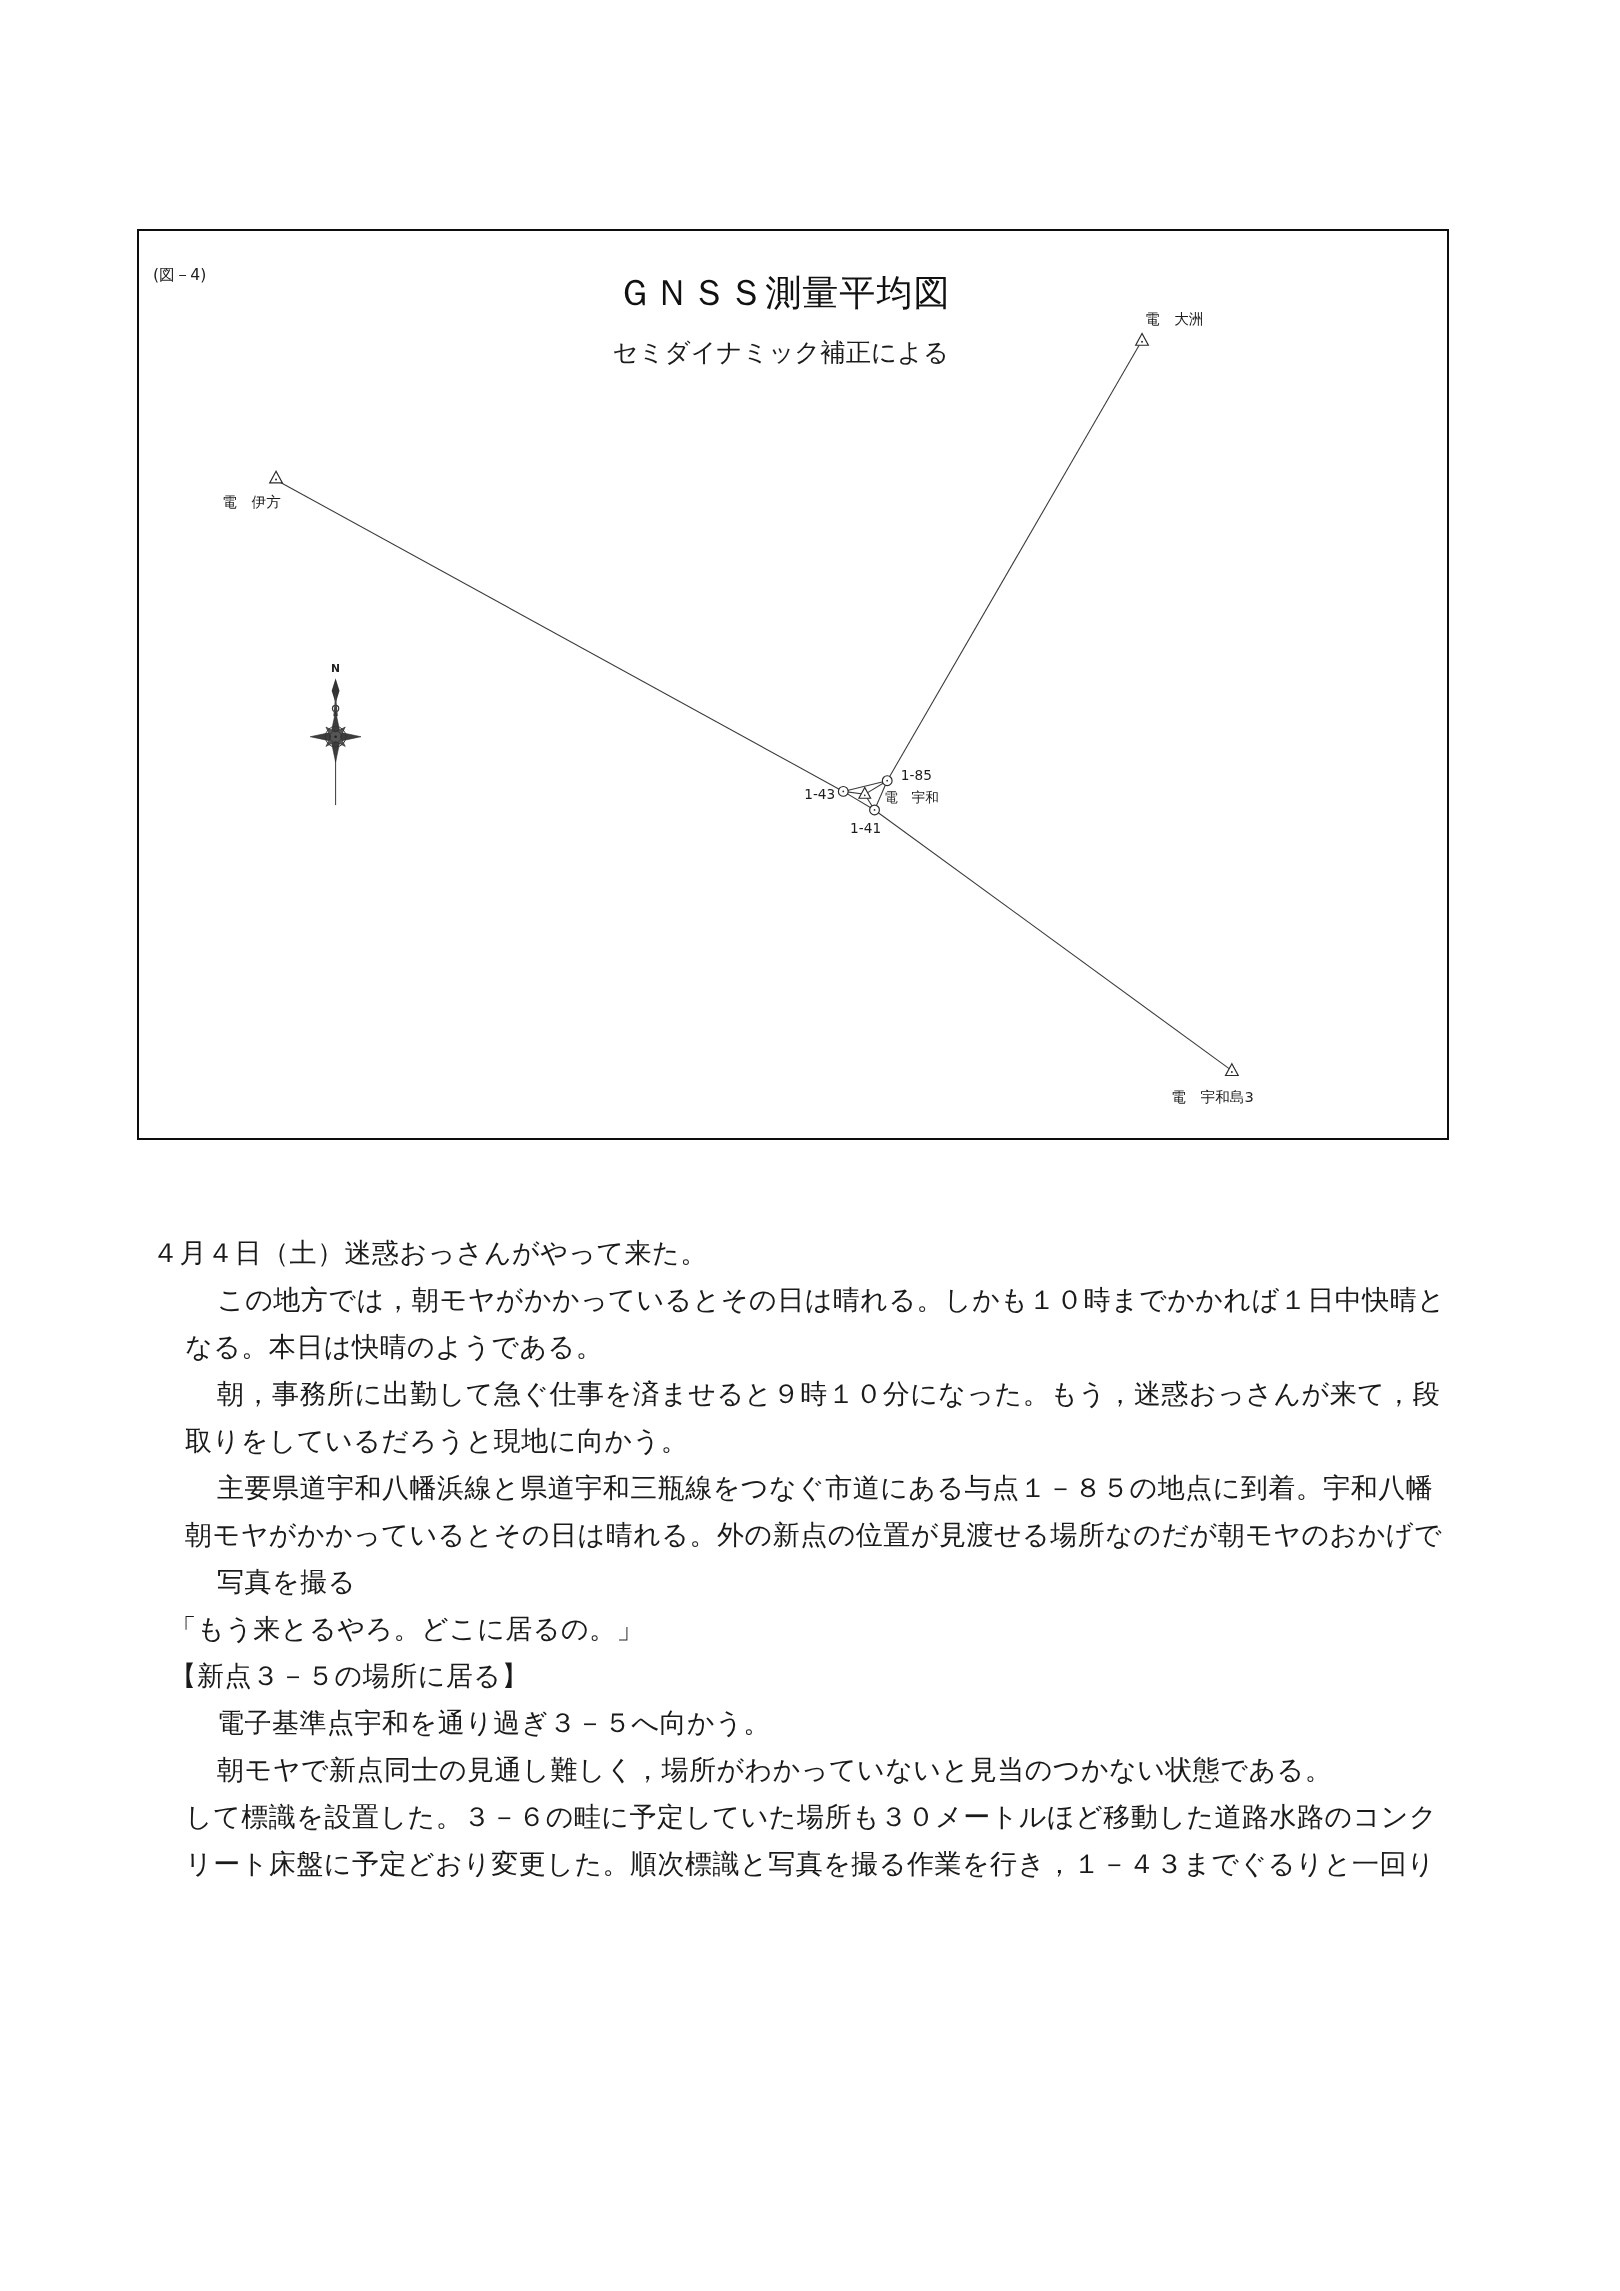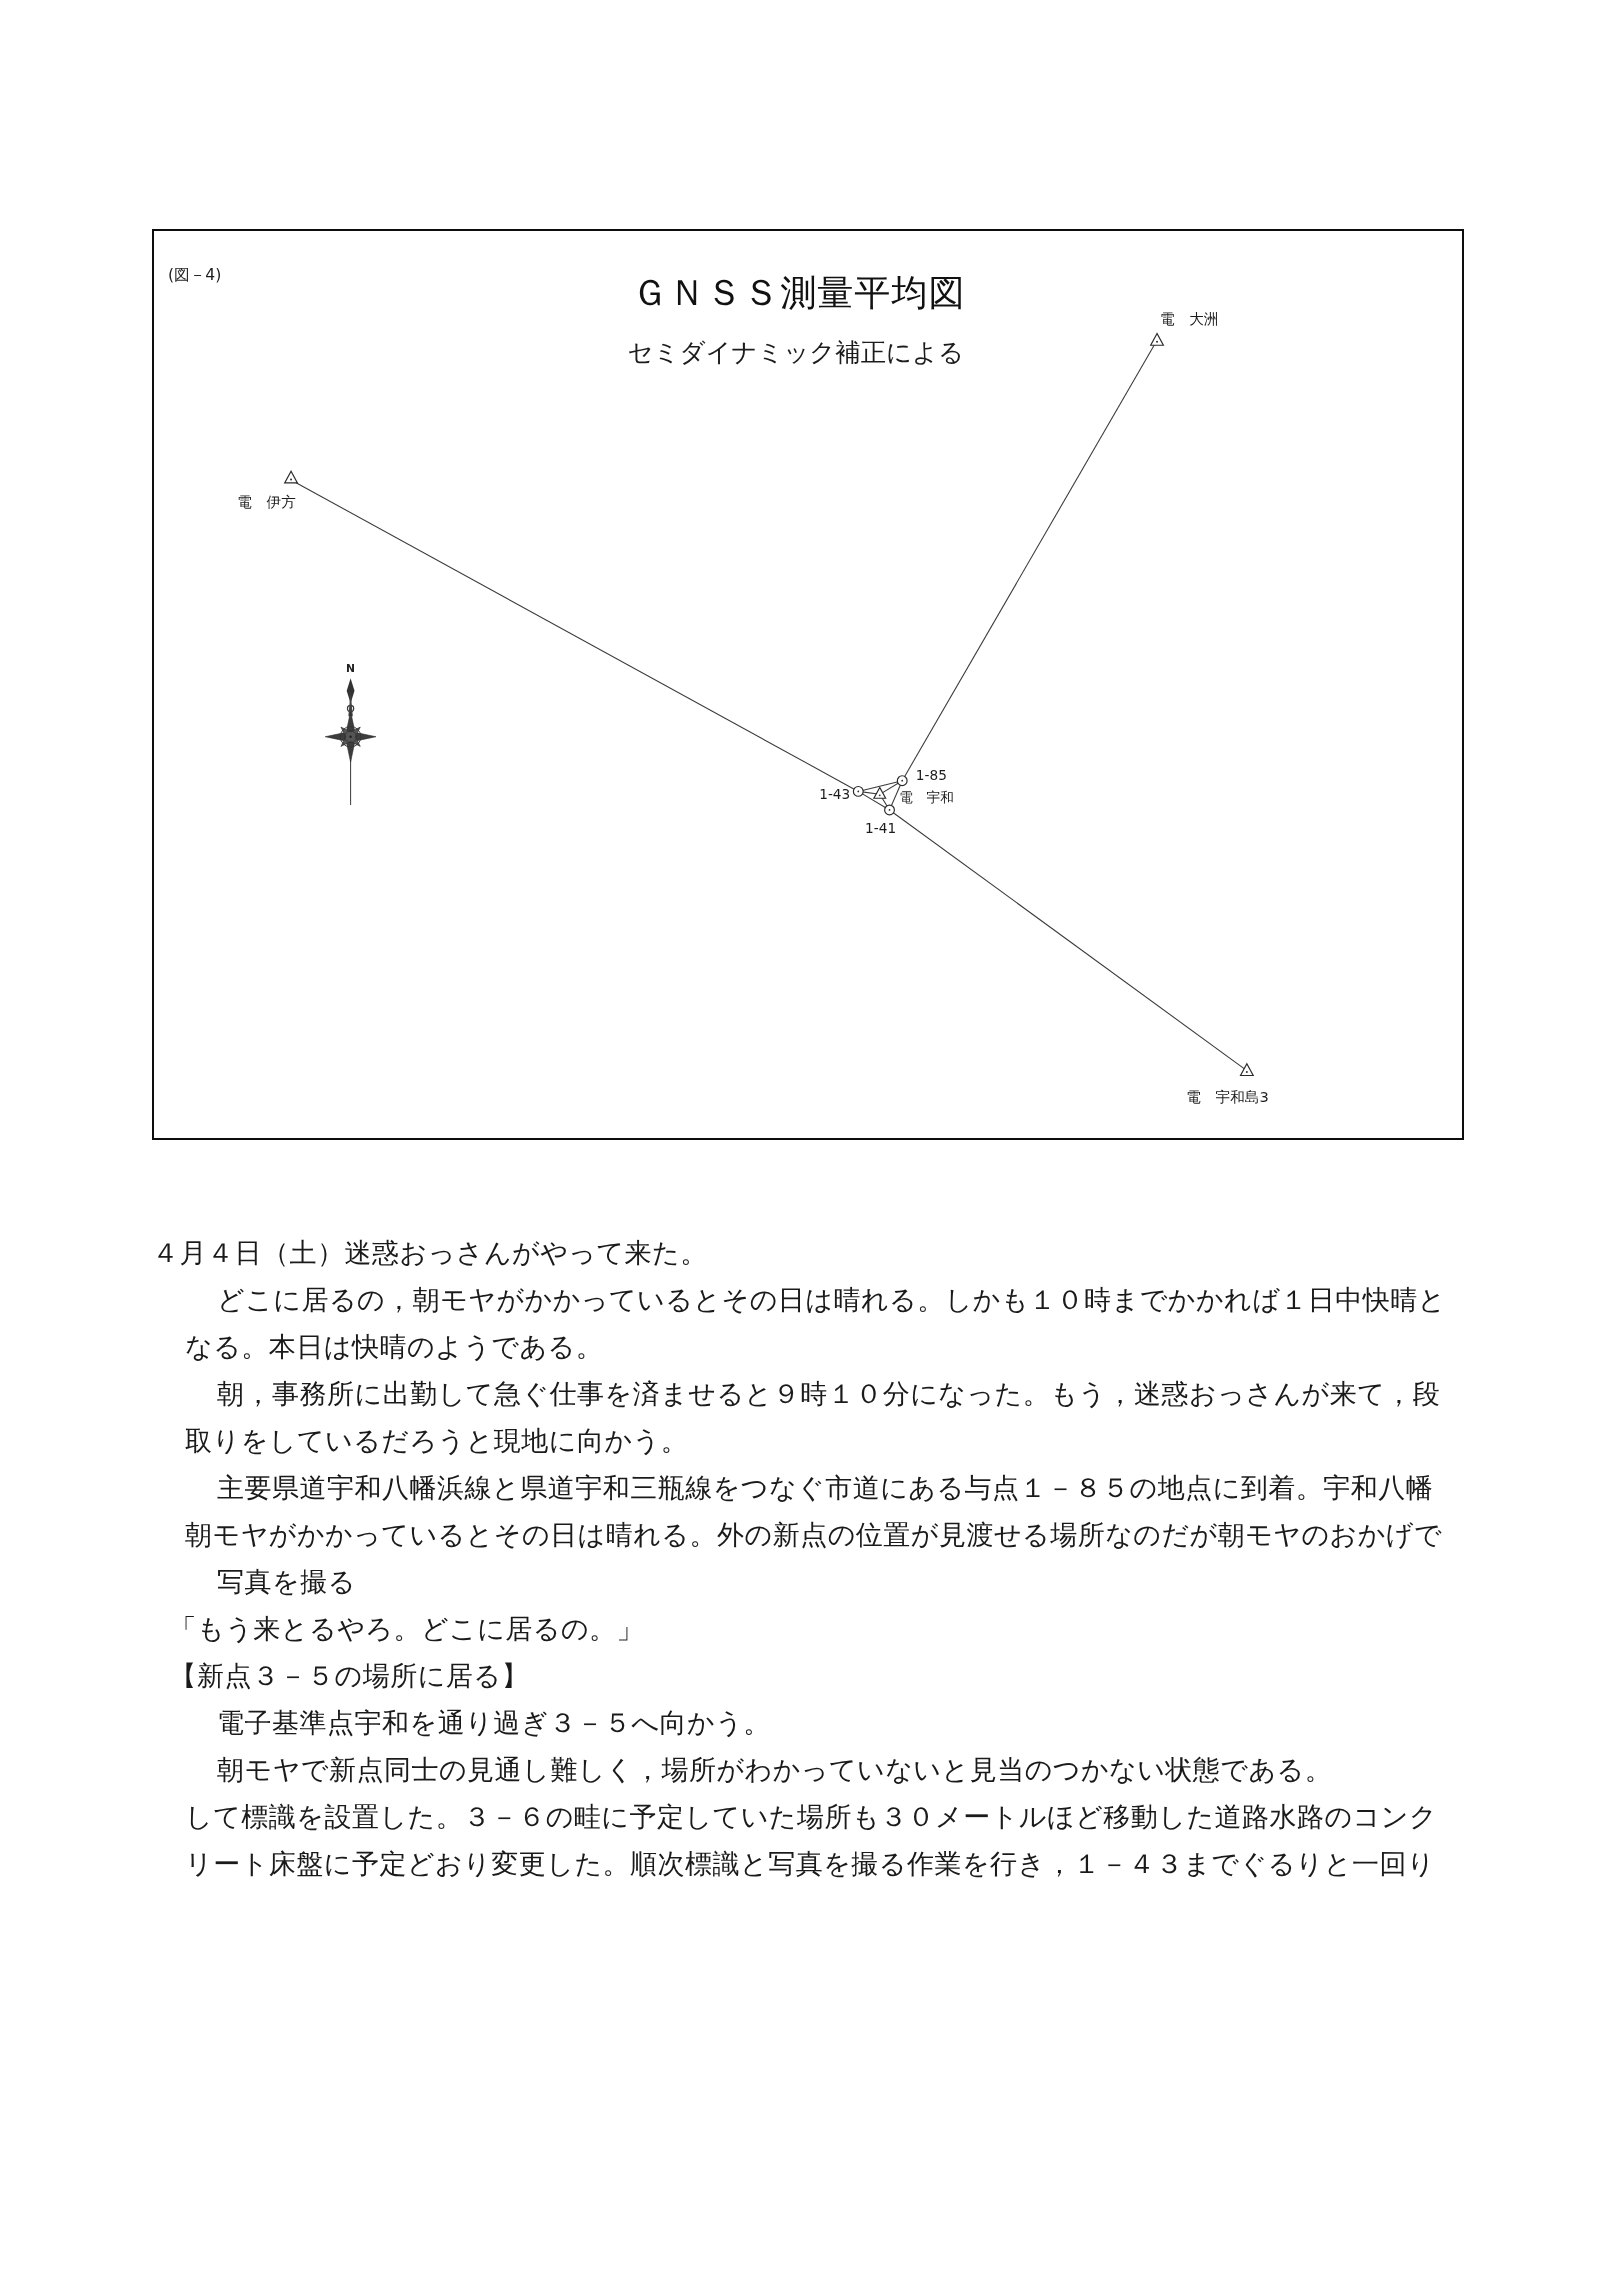--- a/index.html
+++ b/index.html
@@ -2,21 +2,21 @@
 <html><head>
 <meta charset="utf-8">
 <style>
   html,body{margin:0;padding:0;}
   body{
     width:1620px;height:2292px;position:relative;background:#ffffff;
     font-family:"DejaVu Serif","Liberation Serif",serif;
     color:#1a1a1a;overflow:hidden;
   }
   .figure-box{
-    position:absolute;left:152px;top:229px;width:1312px;height:911px;
+    position:absolute;left:137px;top:229px;width:1312px;height:911px;
     border:2.9px solid #0d0d0d;box-sizing:border-box;background:#fff;
   }
   .figure-box svg{position:absolute;left:0;top:0;width:100%;height:100%;}
   .svg-caption{font-family:"DejaVu Sans","Liberation Sans",sans-serif;font-size:16px;fill:#1c1c1c;}
   .svg-title{font-family:"DejaVu Sans","Liberation Sans",sans-serif;font-size:37px;fill:#111;letter-spacing:1px;}
   .svg-subtitle{font-family:"DejaVu Sans","Liberation Sans",sans-serif;font-size:26px;fill:#1c1c1c;}
   .svg-label{font-family:"DejaVu Sans","Liberation Sans",sans-serif;font-size:15px;fill:#1c1c1c;}
   .svg-label-sm{font-family:"DejaVu Sans","Liberation Sans",sans-serif;font-size:14px;fill:#1c1c1c;}
   .svg-n{font-family:"DejaVu Sans","Liberation Sans",sans-serif;font-size:11px;font-weight:bold;fill:#222;}
   .net-line{stroke:#3a3a3a;stroke-width:1.1;fill:none;}
@@ -108,21 +108,21 @@
       <polygon points="201,504 204.5,514.5 215,518 204.5,521.5 201,532 197.5,521.5 187,518 197.5,514.5" transform="rotate(45 201 518)" fill="#555" stroke="#2a2a2a" stroke-width="0.6"></polygon>
       <circle class="compass" cx="201" cy="518" r="10.5" stroke-width="1"></circle>
       <circle class="compass" cx="201" cy="518" r="6" stroke-width="0.9"></circle>
       <circle cx="201" cy="518" r="1.3" fill="#222"></circle>
     </g>
   </svg>
 </div>
 
 <div class="body-text">
   <div class="line ind0">４月４日（土）迷惑おっさんがやって来た。</div>
-  <div class="line ind2">どこに居るの，朝モヤがかかっているとその日は晴れる。しかも１０時までかかれば１日中快晴と</div>
+  <div class="line ind2">この地方では，朝モヤがかかっているとその日は晴れる。しかも１０時までかかれば１日中快晴と</div>
   <div class="line ind1">なる。本日は快晴のようである。</div>
   <div class="line ind2">朝，事務所に出勤して急ぐ仕事を済ませると９時１０分になった。もう，迷惑おっさんが来て，段</div>
   <div class="line ind1">取りをしているだろうと現地に向かう。</div>
   <div class="line ind2">主要県道宇和八幡浜線と県道宇和三瓶線をつなぐ市道にある与点１－８５の地点に到着。宇和八幡</div>
   <div class="line ind1">朝モヤがかかっているとその日は晴れる。外の新点の位置が見渡せる場所なのだが朝モヤのおかげで</div>
   <div class="line ind2">写真を撮る</div>
   <div class="line indb">「もう来とるやろ。どこに居るの。」</div>
   <div class="line indb">【新点３－５の場所に居る】</div>
   <div class="line ind2">電子基準点宇和を通り過ぎ３－５へ向かう。</div>
   <div class="line ind2">朝モヤで新点同士の見通し難しく，場所がわかっていないと見当のつかない状態である。</div>

